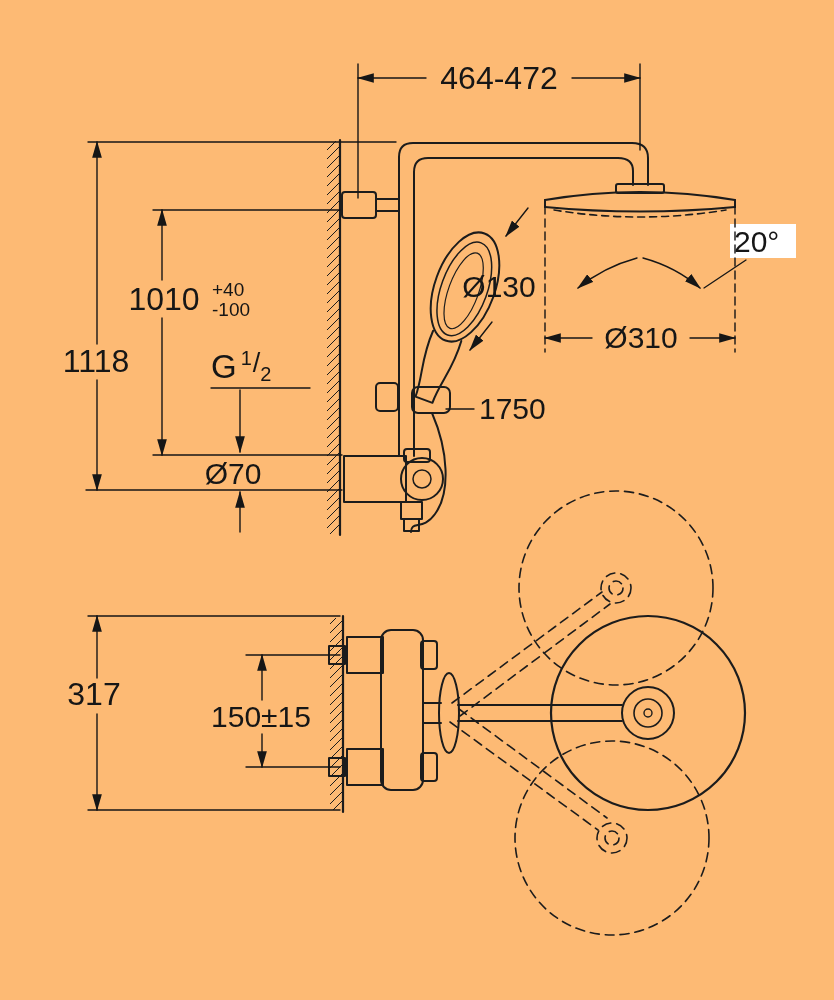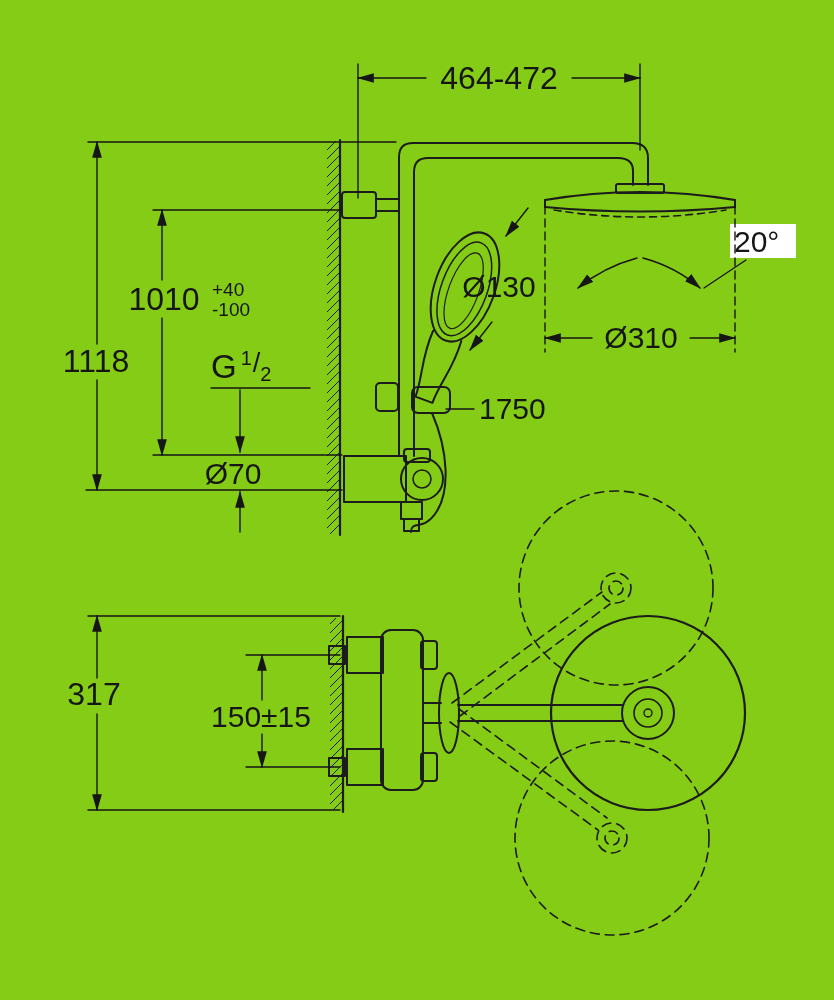--- a/index.html
+++ b/index.html
@@ -1,16 +1,16 @@
 <!DOCTYPE html>
 <html><head>
 <meta charset="utf-8">
 <style>
   html,body{margin:0;padding:0;background:#ffffff;}
-  .stage{width:834px;height:1000px;background:#84cc16;position:relative;overflow:hidden;}
+  .stage{width:834px;height:1000px;background:#fdba74;position:relative;overflow:hidden;}
   svg{display:block;}
   svg text{font-family:"Liberation Sans","DejaVu Sans",sans-serif;fill:#161616;stroke:none;}
 </style>
 </head>
 <body>
 
 <div class="stage">
 <svg width="834" height="1000" viewBox="0 0 834 1000">
   <defs>
     <marker id="arr" viewBox="0 0 14 8" refX="13" refY="4" markerWidth="17" markerHeight="10" markerUnits="userSpaceOnUse" orient="auto-start-reverse">

